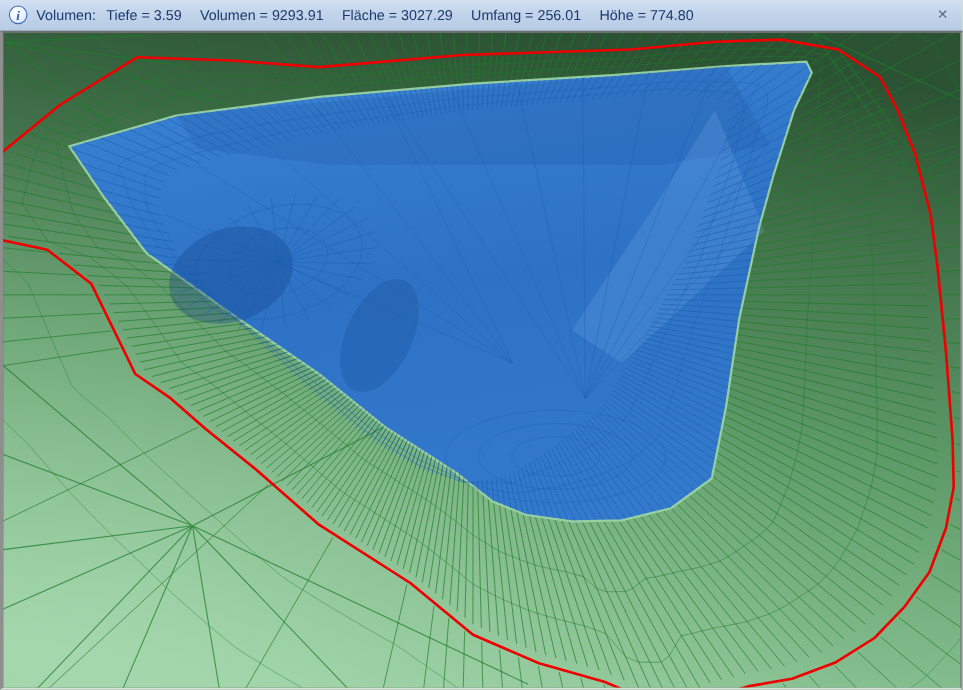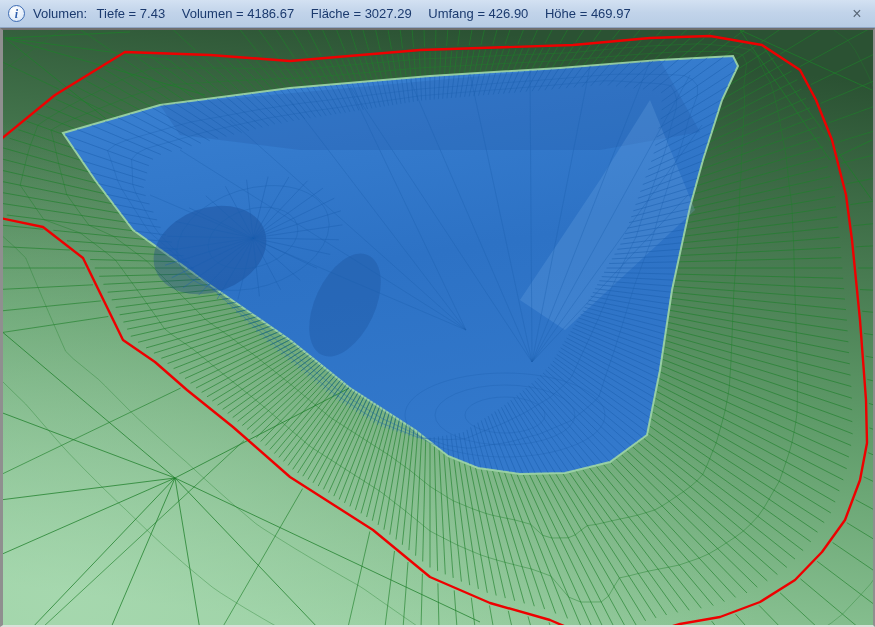--- a/index.html
+++ b/index.html
@@ -52,25 +52,25 @@
 </style>
 </head>
 <body>
 
 <div class="window">
 
   <div class="titlebar">
     <span class="info-icon">i</span>
     <span class="title">
       <span class="obj">Volumen:</span>
-      <span class="stat">Tiefe = 7.43</span>
-      <span class="stat">Volumen = 4186.67</span>
+      <span class="stat">Tiefe = 3.59</span>
+      <span class="stat">Volumen = 9293.91</span>
       <span class="stat">Fläche = 3027.29</span>
-      <span class="stat">Umfang = 426.90</span>
-      <span class="stat">Höhe = 469.97</span>
+      <span class="stat">Umfang = 256.01</span>
+      <span class="stat">Höhe = 774.80</span>
     </span>
     <button class="close-btn">
       <span>×</span>
     </button>
   </div>
 
   <div class="viewport">
     <svg id="scene" width="870" height="595" viewBox="3 30 870 595">
         <defs>
           <linearGradient id="terr" x1="0.55" y1="0" x2="0.35" y2="1">

